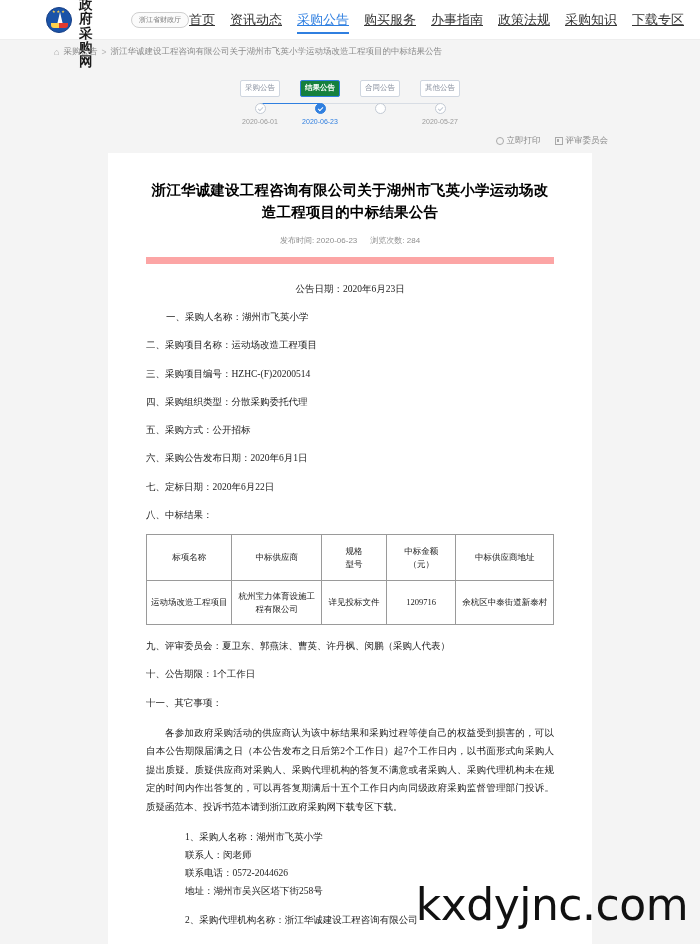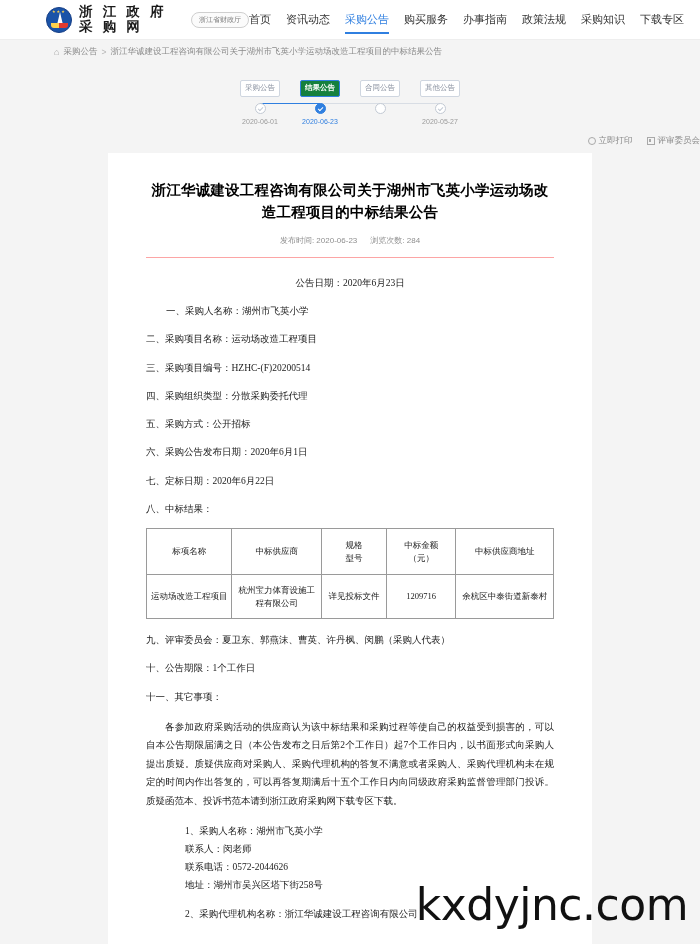--- a/index.html
+++ b/index.html
@@ -53,23 +53,23 @@
     letter-spacing: 0.4px;
   }
   .org-badge {
     margin-left: 7px; align-self: center;
     font-size: 7px; color: #7a7a7a;
     border: 1px solid #cfcfcf; border-radius: 9px;
     padding: 2px 7px; background: #fbfbfb; white-space: nowrap;
   }
   .nav { margin-left: auto; display: flex; align-items: center; gap: 15px; height: 100%; }
   .nav-item {
-    font-size: 11px; color: #333333; white-space: nowrap;
+    font-size: 13px; color: #333333; white-space: nowrap;
     height: 100%; display: flex; align-items: center;
-    position: relative; cursor: pointer;
+    position: relative; cursor: pointer; text-decoration: underline;
   }
   .nav-item.active { color: #2f7fe0; }
   .nav-item.active::after {
     content: ""; position: absolute; left: 0; right: 0; bottom: 5px;
     height: 2px; background: #2f7fe0;
   }
 
   
   .crumb-bar {
     height: 24px; background: #f4f4f4;
@@ -114,21 +114,21 @@
   .step-dot.active::after { border-color: #ffffff; }
   .step-date { font-size: 7px; color: #9a9a9a; margin-top: 4px; }
   .step.active .step-date { color: #2f7fe0; }
   .step-lines { position: absolute; top: 27px; left: 25px; right: 25px; height: 1px; display: flex; }
   .step-line { flex: 1; height: 1px; background: #d8dde4; }
   .step-line.on { background: #2f7fe0; }
 
   
   .tools {
     display: flex; justify-content: flex-end; align-items: center;
-    gap: 14px; margin-top: 7px;
+    gap: 14px; padding-right: 92px; margin-top: 7px;
     font-size: 8.5px; color: #8a8a8a;
   }
   .tool { display: flex; align-items: center; gap: 3px; cursor: pointer; }
   .ico-circle {
     width: 8px; height: 8px; border: 1px solid #a9a9a9; border-radius: 50%;
     display: inline-block;
   }
   .ico-qr {
     width: 8px; height: 8px; border: 1px solid #a9a9a9;
     display: inline-block; position: relative;
@@ -145,21 +145,21 @@
     padding: 26px 38px 20px;
     position: relative;
   }
   .doc-title {
     font-size: 14.5px; font-weight: bold; color: #000000;
     text-align: center; line-height: 1.55; letter-spacing: 0.2px;
   }
   .doc-meta {
     text-align: center; font-size: 8px; color: #8f8f8f;
     margin-top: 11px; padding-bottom: 11px;
-    border-bottom: 1px solid #fca5a5;
+    border-bottom: 7px solid #fca5a5;
     display: flex; justify-content: center; gap: 13px;
   }
   .doc-date {
     text-align: center; font-size: 9.5px; color: #1a1a1a;
     margin-top: 18px; font-family: "Liberation Serif", serif;
   }
   .body-text {
     font-size: 9.5px; color: #1a1a1a; line-height: 1.5;
     font-family: "Liberation Serif", serif;
   }

